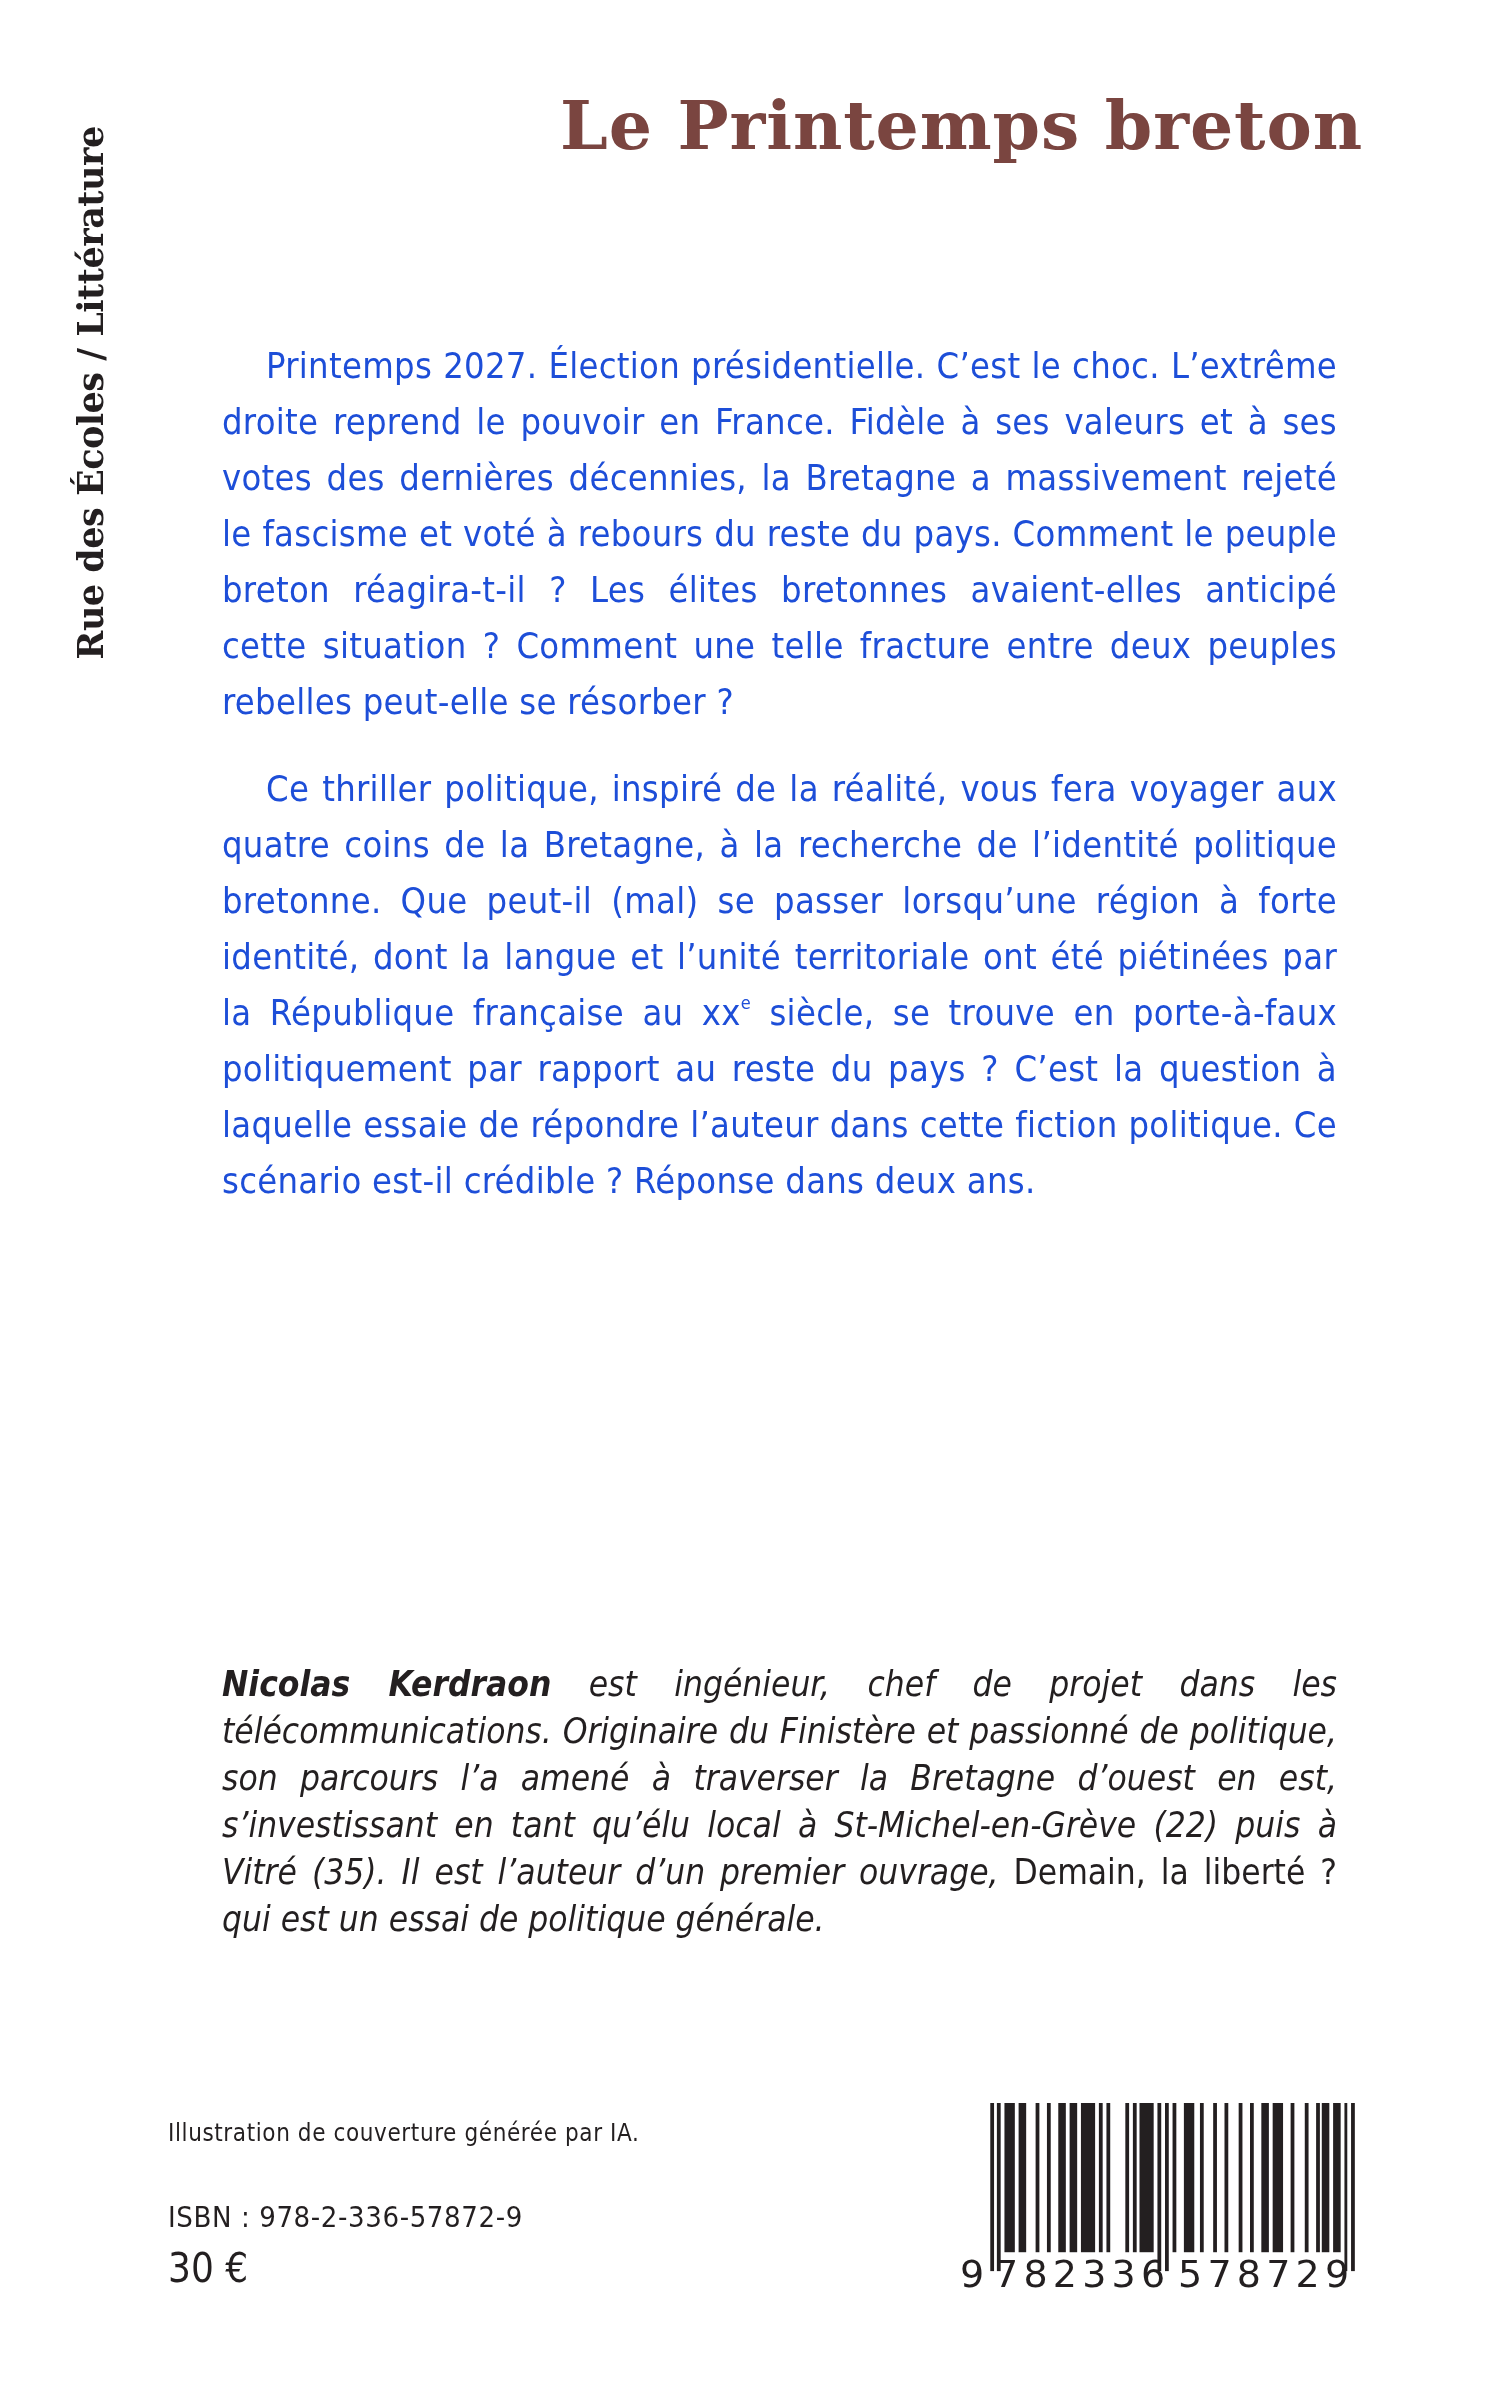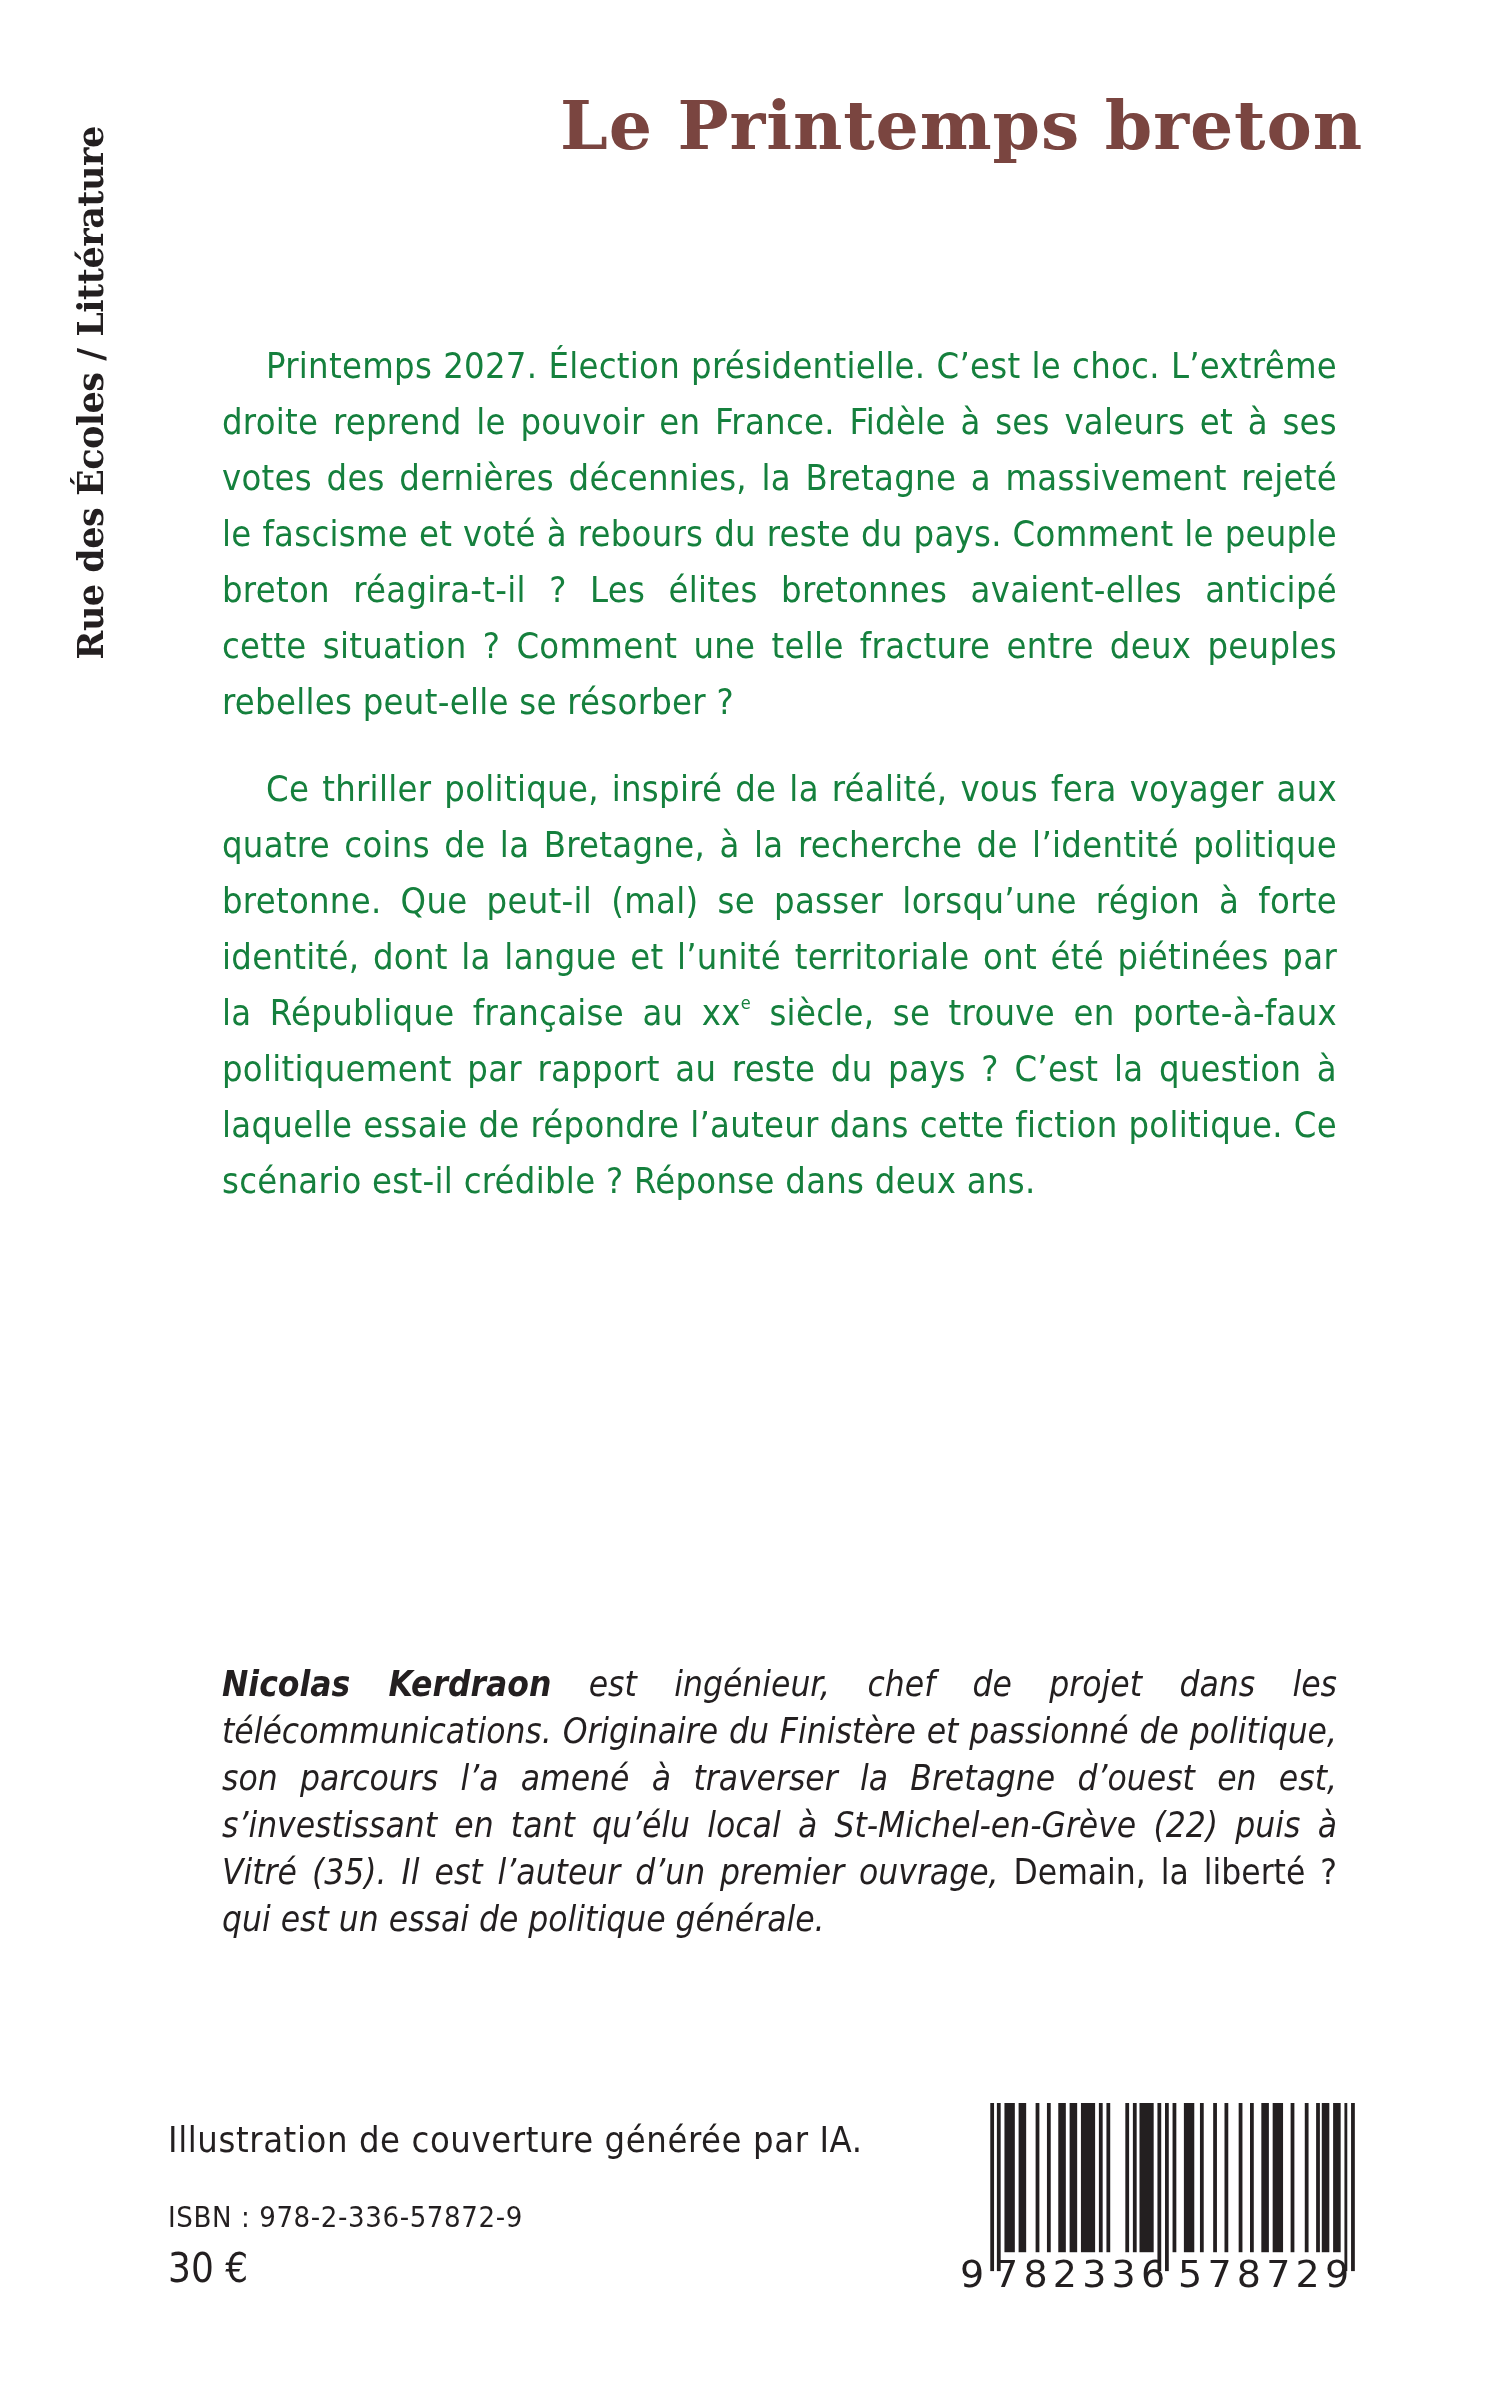--- a/index.html
+++ b/index.html
@@ -37,21 +37,21 @@
 
   .blurb {
     position: absolute;
     left: 222px; width: 1115px;
     font-family: "DejaVu Sans Condensed", "DejaVu Sans", sans-serif;
     font-stretch: condensed;
     font-size: 36px;
     line-height: 56px;
     text-align: justify;
     text-align-last: left;
-    color: #15803d;
+    color: #1d4ed8;
     letter-spacing: 0.3px;
   }
   .blurb p { margin: 0; text-indent: 44px; }
   .blurb p + p { margin-top: 31px; }
   .blurb sup { font-size: 0.5em; vertical-align: 0.9em; line-height: 0; }
   .para1 { top: 338px; }
 
   .bio {
     position: absolute;
     left: 222px; width: 1115px; top: 1661px;
@@ -69,21 +69,21 @@
   .bio .up { font-style: normal; }
 
   .credit {
     position: absolute;
     left: 168px;
     font-family: "DejaVu Sans Condensed", "DejaVu Sans", sans-serif;
     font-stretch: condensed;
     color: #231f20;
     white-space: nowrap;
   }
-  .credit-illus { top: 2119px; font-size: 36px; letter-spacing: 0.6px; }
+  .credit-illus { top: 2119px; font-size: 24px; letter-spacing: 0.6px; }
   .credit-isbn { top: 2200px; font-size: 29px; letter-spacing: 0.6px; }
   .credit-price { top: 2245px; font-size: 40px; }
 
   .barcode {
     position: absolute;
     left: 958px; top: 2103px;
     width: 397px; height: 189px;
   }
   .barcode svg { position: absolute; left: 0; top: 0; }
   .bc-digit {

